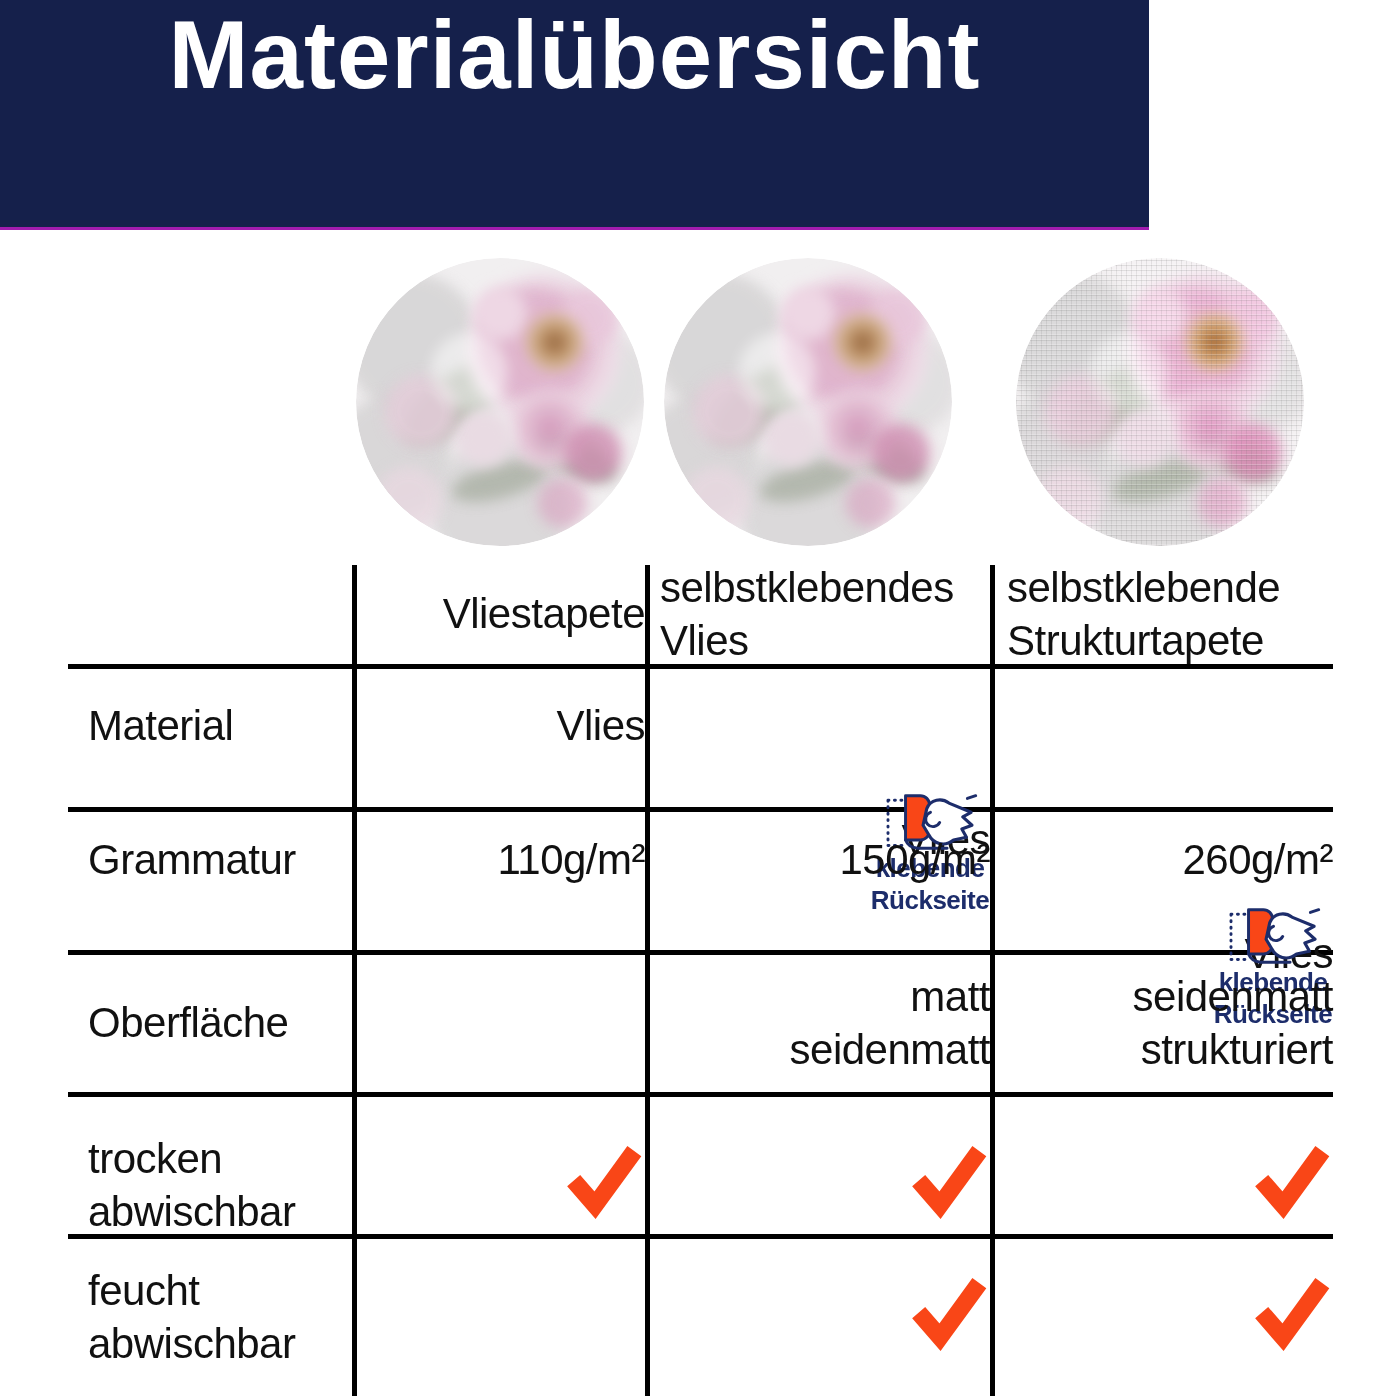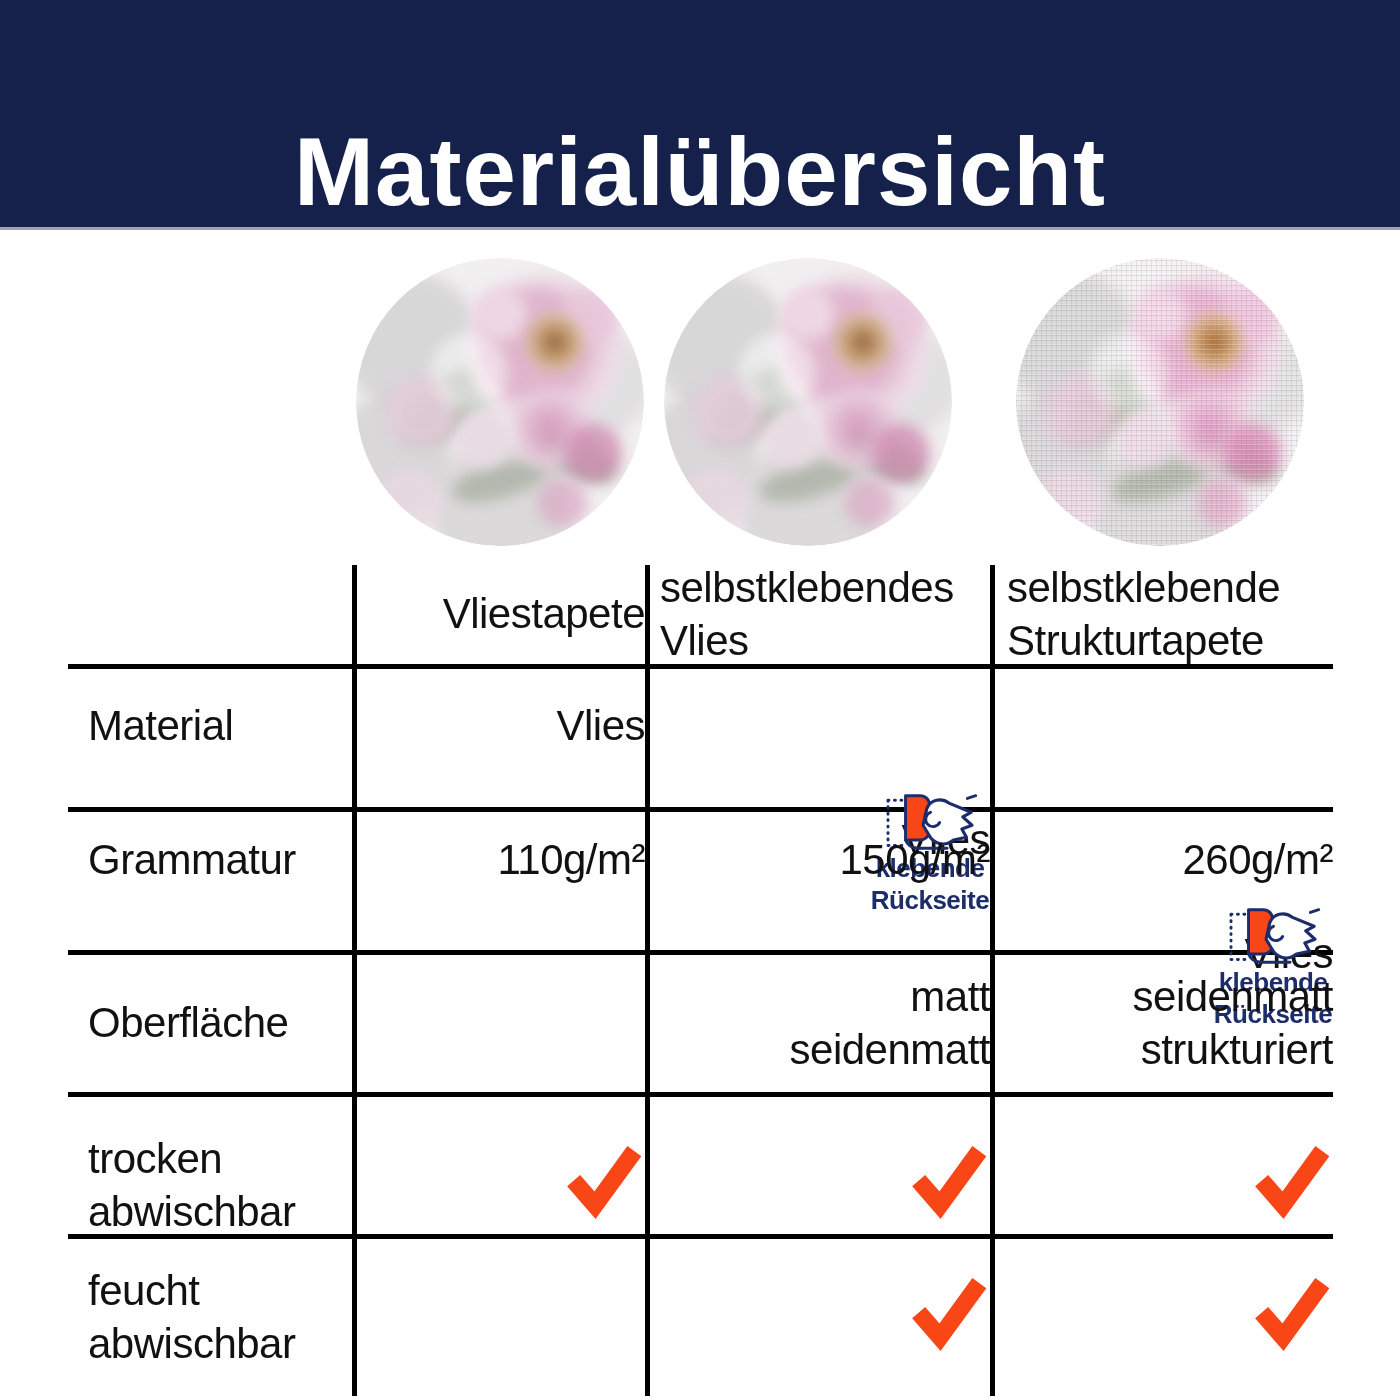--- a/index.html
+++ b/index.html
@@ -1,22 +1,22 @@
 <!DOCTYPE html>
 <html style="--header-bg: #15204b; --header-text: #ffffff; --line: #000000; --check: #f94617; --icon-orange: #f94617; --badge-navy: #1d2d6b;"><head>
 <meta charset="utf-8">
 <style>
   html,body{margin:0;padding:0;background:#fff;}
   .stage{position:relative;width:1400px;height:1400px;background:#fff;overflow:hidden;
          font-family:"Liberation Sans","DejaVu Sans",sans-serif;color:#111;}
 
   
-  .band{position:absolute;left:0;top:0;width:1400px;height:230px;
-        background:var(--header-bg,#15204b);display:flex;align-items:flex-end;justify-content:center;
-        border-bottom:3px solid #a3a3a3;box-sizing:border-box;}
+  .band{position:absolute;left:0;top:0;width:1149px;height:230px;
+        background:var(--header-bg,#15204b);display:flex;align-items:flex-start;justify-content:center;
+        border-bottom:3px solid #a21caf;box-sizing:border-box;}
   .band h1{margin:0;color:var(--header-text,#ffffff);font-size:96px;font-weight:700;letter-spacing:1px;}
 
   
   .sample{position:absolute;top:258px;width:288px;height:288px;border-radius:50%;overflow:hidden;}
   .sample svg{display:block;width:100%;height:100%;}
   .s1{left:356px;}
   .s2{left:664px;}
   .s3{left:1016px;}
   .textured svg{filter:saturate(1.25) contrast(1.03);}
   .textured::after{content:"";position:absolute;inset:0;border-radius:50%;

